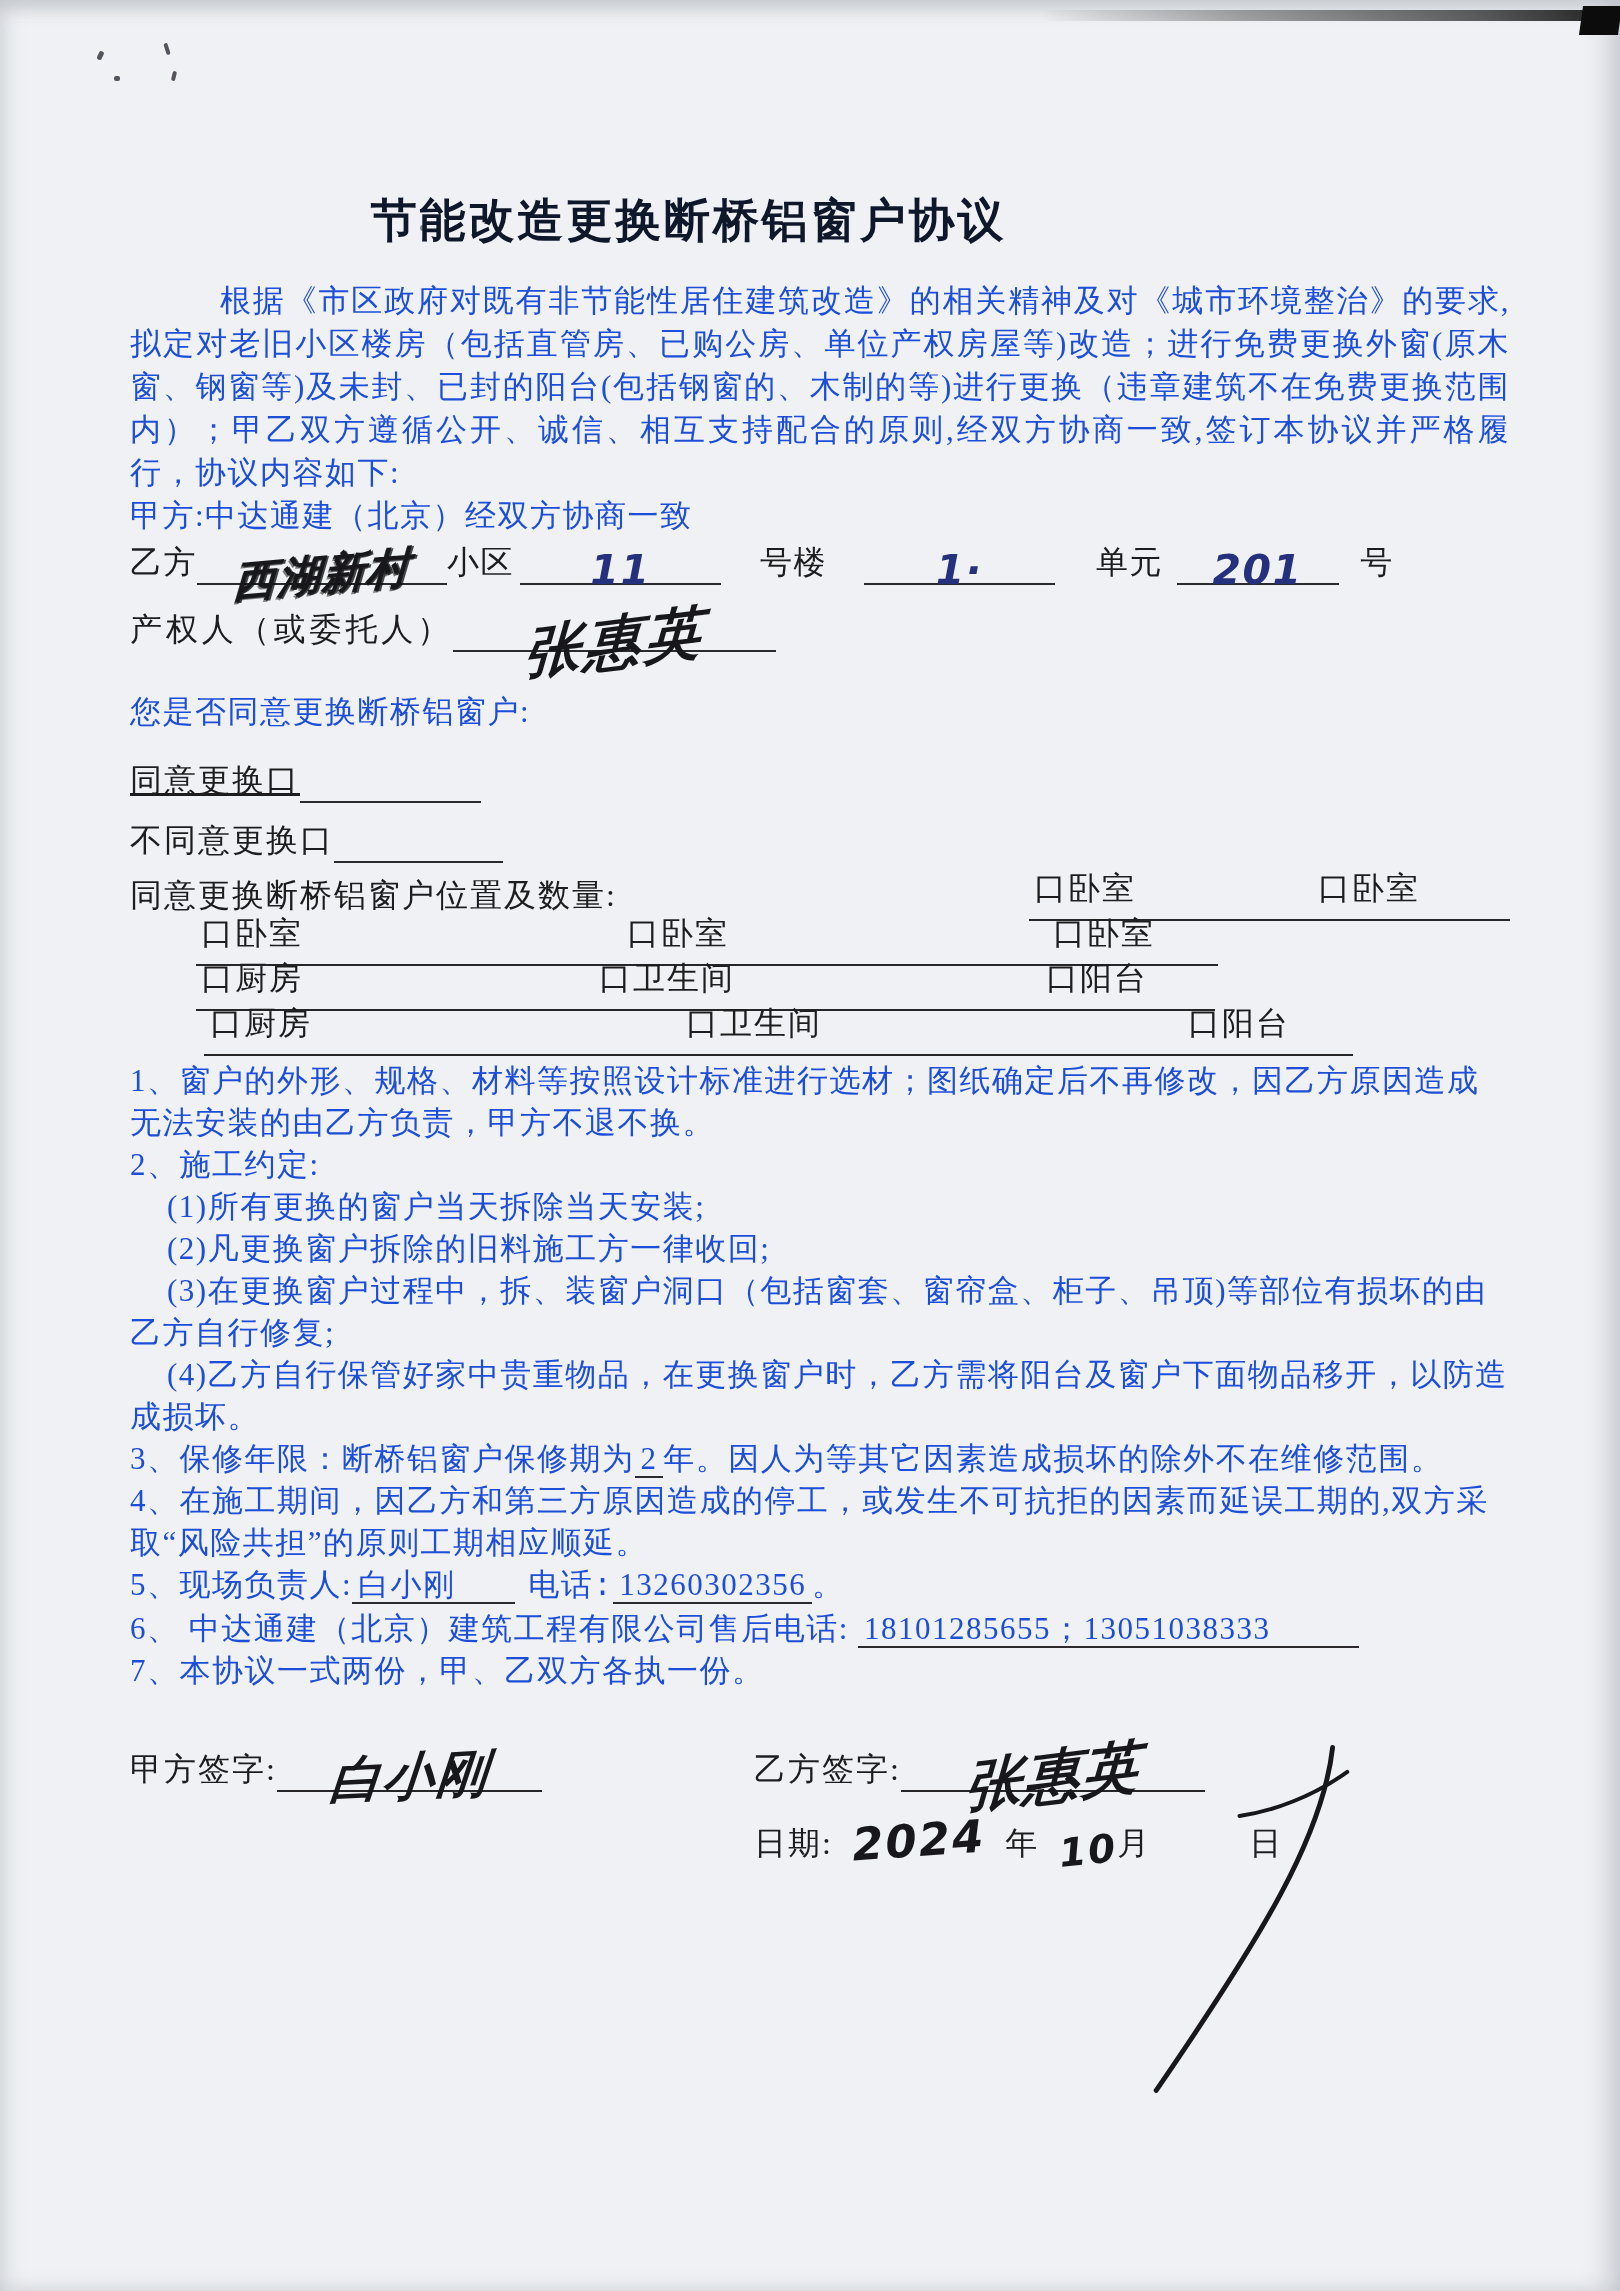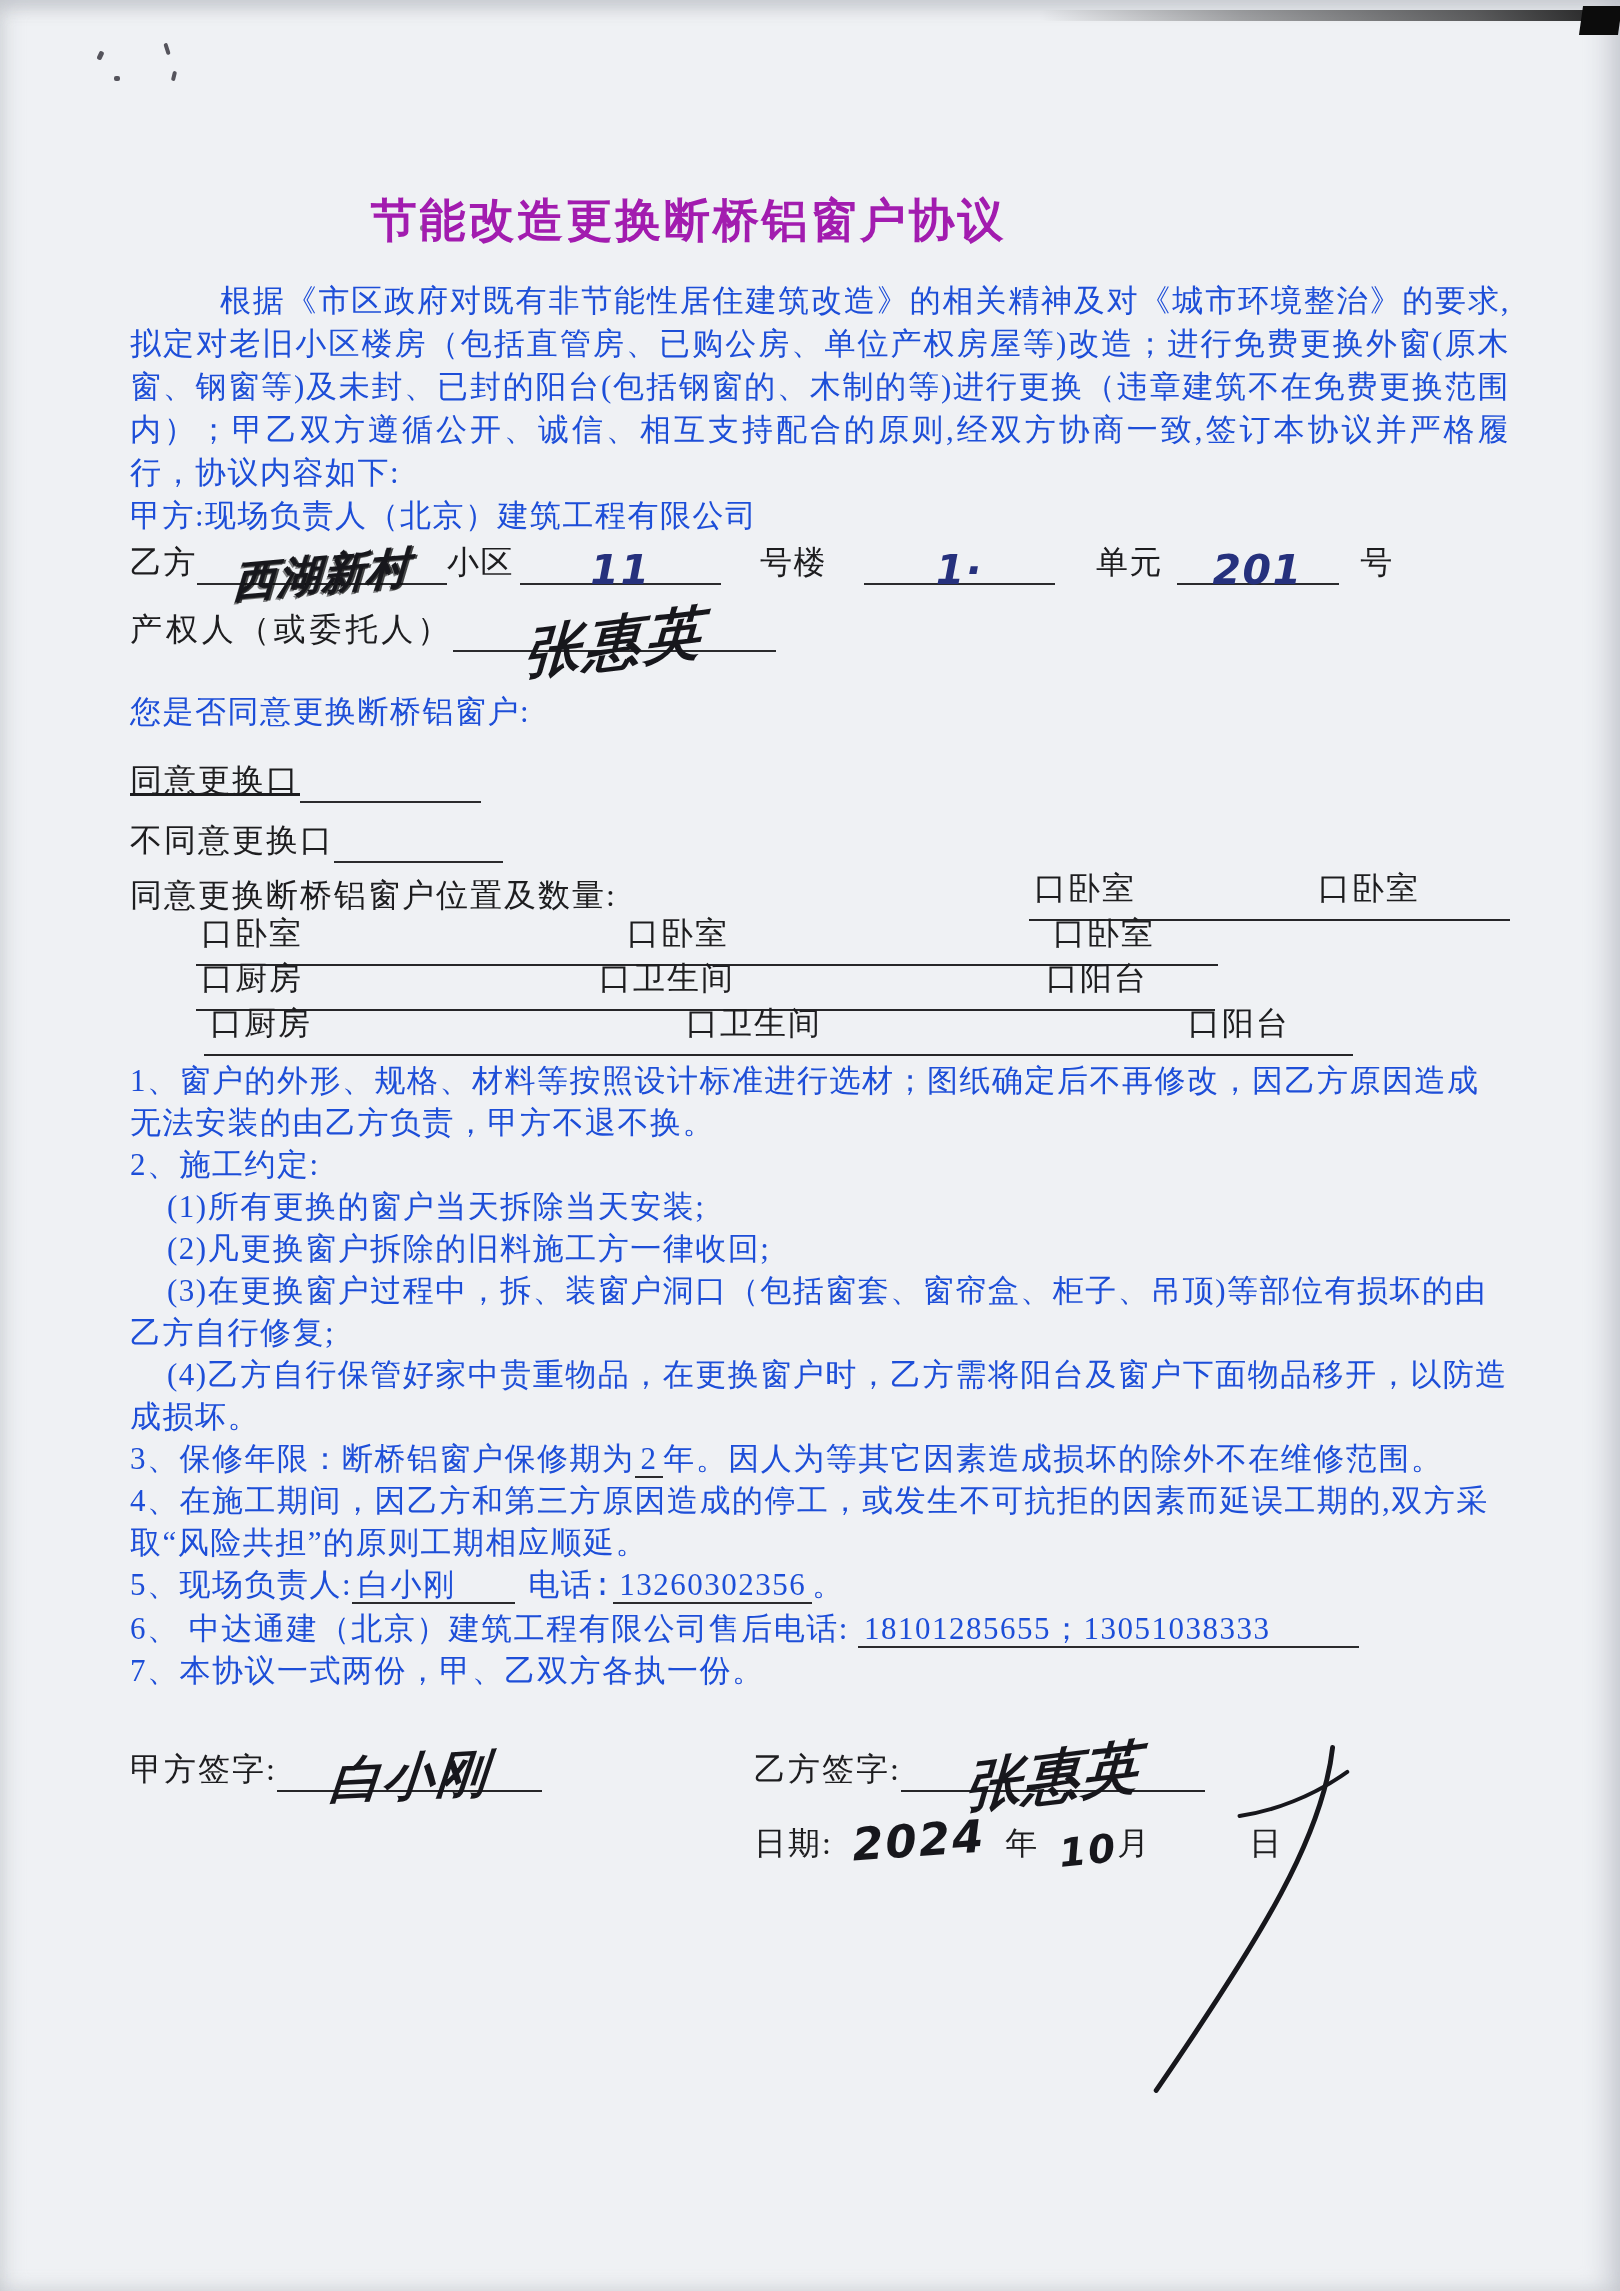--- a/index.html
+++ b/index.html
@@ -33,21 +33,21 @@
   .sp3 { left:114px; top:76px;  width:5.9px;  height:4.9px; }
   .sp4 { left:172px; top:71px;  width:3.9px;  height:9.8px; transform:rotate(14deg); }
   .sp5 { left:420px; top:225px; width:5.9px;  height:5.9px;  border-radius:50%; opacity:.7; }
 
   
   .content { position:absolute; left:130px; top:191px; width:1380px; }
 
   .doc-title {
     margin:0 0 29px 0; width:1117px;
     font-size:46px; line-height:59px; font-weight:bold;
-    text-align:center; letter-spacing:2.9px; color:#a21caf;
+    text-align:center; letter-spacing:2.9px; color:#0f172a;
   }
   .body-line, .clause { font-size:31px; letter-spacing:1.5px; margin:0; color:#1d4ed8; }
   .body-line { line-height:43px; }
   .clause    { line-height:42px; }
   .intro { text-indent:90px; text-align:justify; }
   .sub   { text-indent:37px; }
 
   .blank {
     display:inline-block; border-bottom:2.9px solid #2b2b2d;
     height:37px; vertical-align:bottom; text-align:center;
@@ -116,21 +116,21 @@
   <div class="speck sp3"></div>
   <div class="speck sp4"></div>
   <div class="speck sp5"></div>
 
   <div class="content">
 
     <h1 class="doc-title">节能改造更换断桥铝窗户协议</h1>
 
     <p class="body-line intro">根据《市区政府对既有非节能性居住建筑改造》的相关精神及对《城市环境整治》的要求,拟定对老旧小区楼房（包括直管房、已购公房、单位产权房屋等)改造；进行免费更换外窗(原木窗、钢窗等)及未封、已封的阳台(包括钢窗的、木制的等)进行更换（违章建筑不在免费更换范围内）；甲乙双方遵循公开、诚信、相互支持配合的原则,经双方协商一致,签订本协议并严格履行，协议内容如下:</p>
 
-    <p class="body-line">甲方:现场负责人（北京）建筑工程有限公司</p>
+    <p class="body-line">甲方:中达通建（北京）经双方协商一致</p>
 
     <div class="party-b-row">
       <span>乙方</span><span class="blank" style="width:250px;"><span class="hand ink-black scribble">西湖新村</span></span><span>小区</span><span class="blank" style="width:201px;margin-left:5.9px;"><span class="hand ink-blue" style="font-size:41px;">11</span></span><span style="margin-left:39px;">号楼</span><span class="blank" style="width:191px;margin-left:37px;"><span class="hand ink-blue" style="font-size:41px;">1·</span></span><span style="margin-left:41px;">单元</span><span class="blank" style="width:162px;margin-left:13.7px;"><span class="hand ink-blue" style="font-size:41px;">201</span></span><span style="margin-left:21.6px;">号</span>
     </div>
 
     <div class="owner-row">
       <span>产权人（或委托人）</span><span class="blank" style="width:323px;"><span class="hand ink-black sig-big">张惠英</span></span>
     </div>
 
     <p class="body-line question">您是否同意更换断桥铝窗户:</p>

